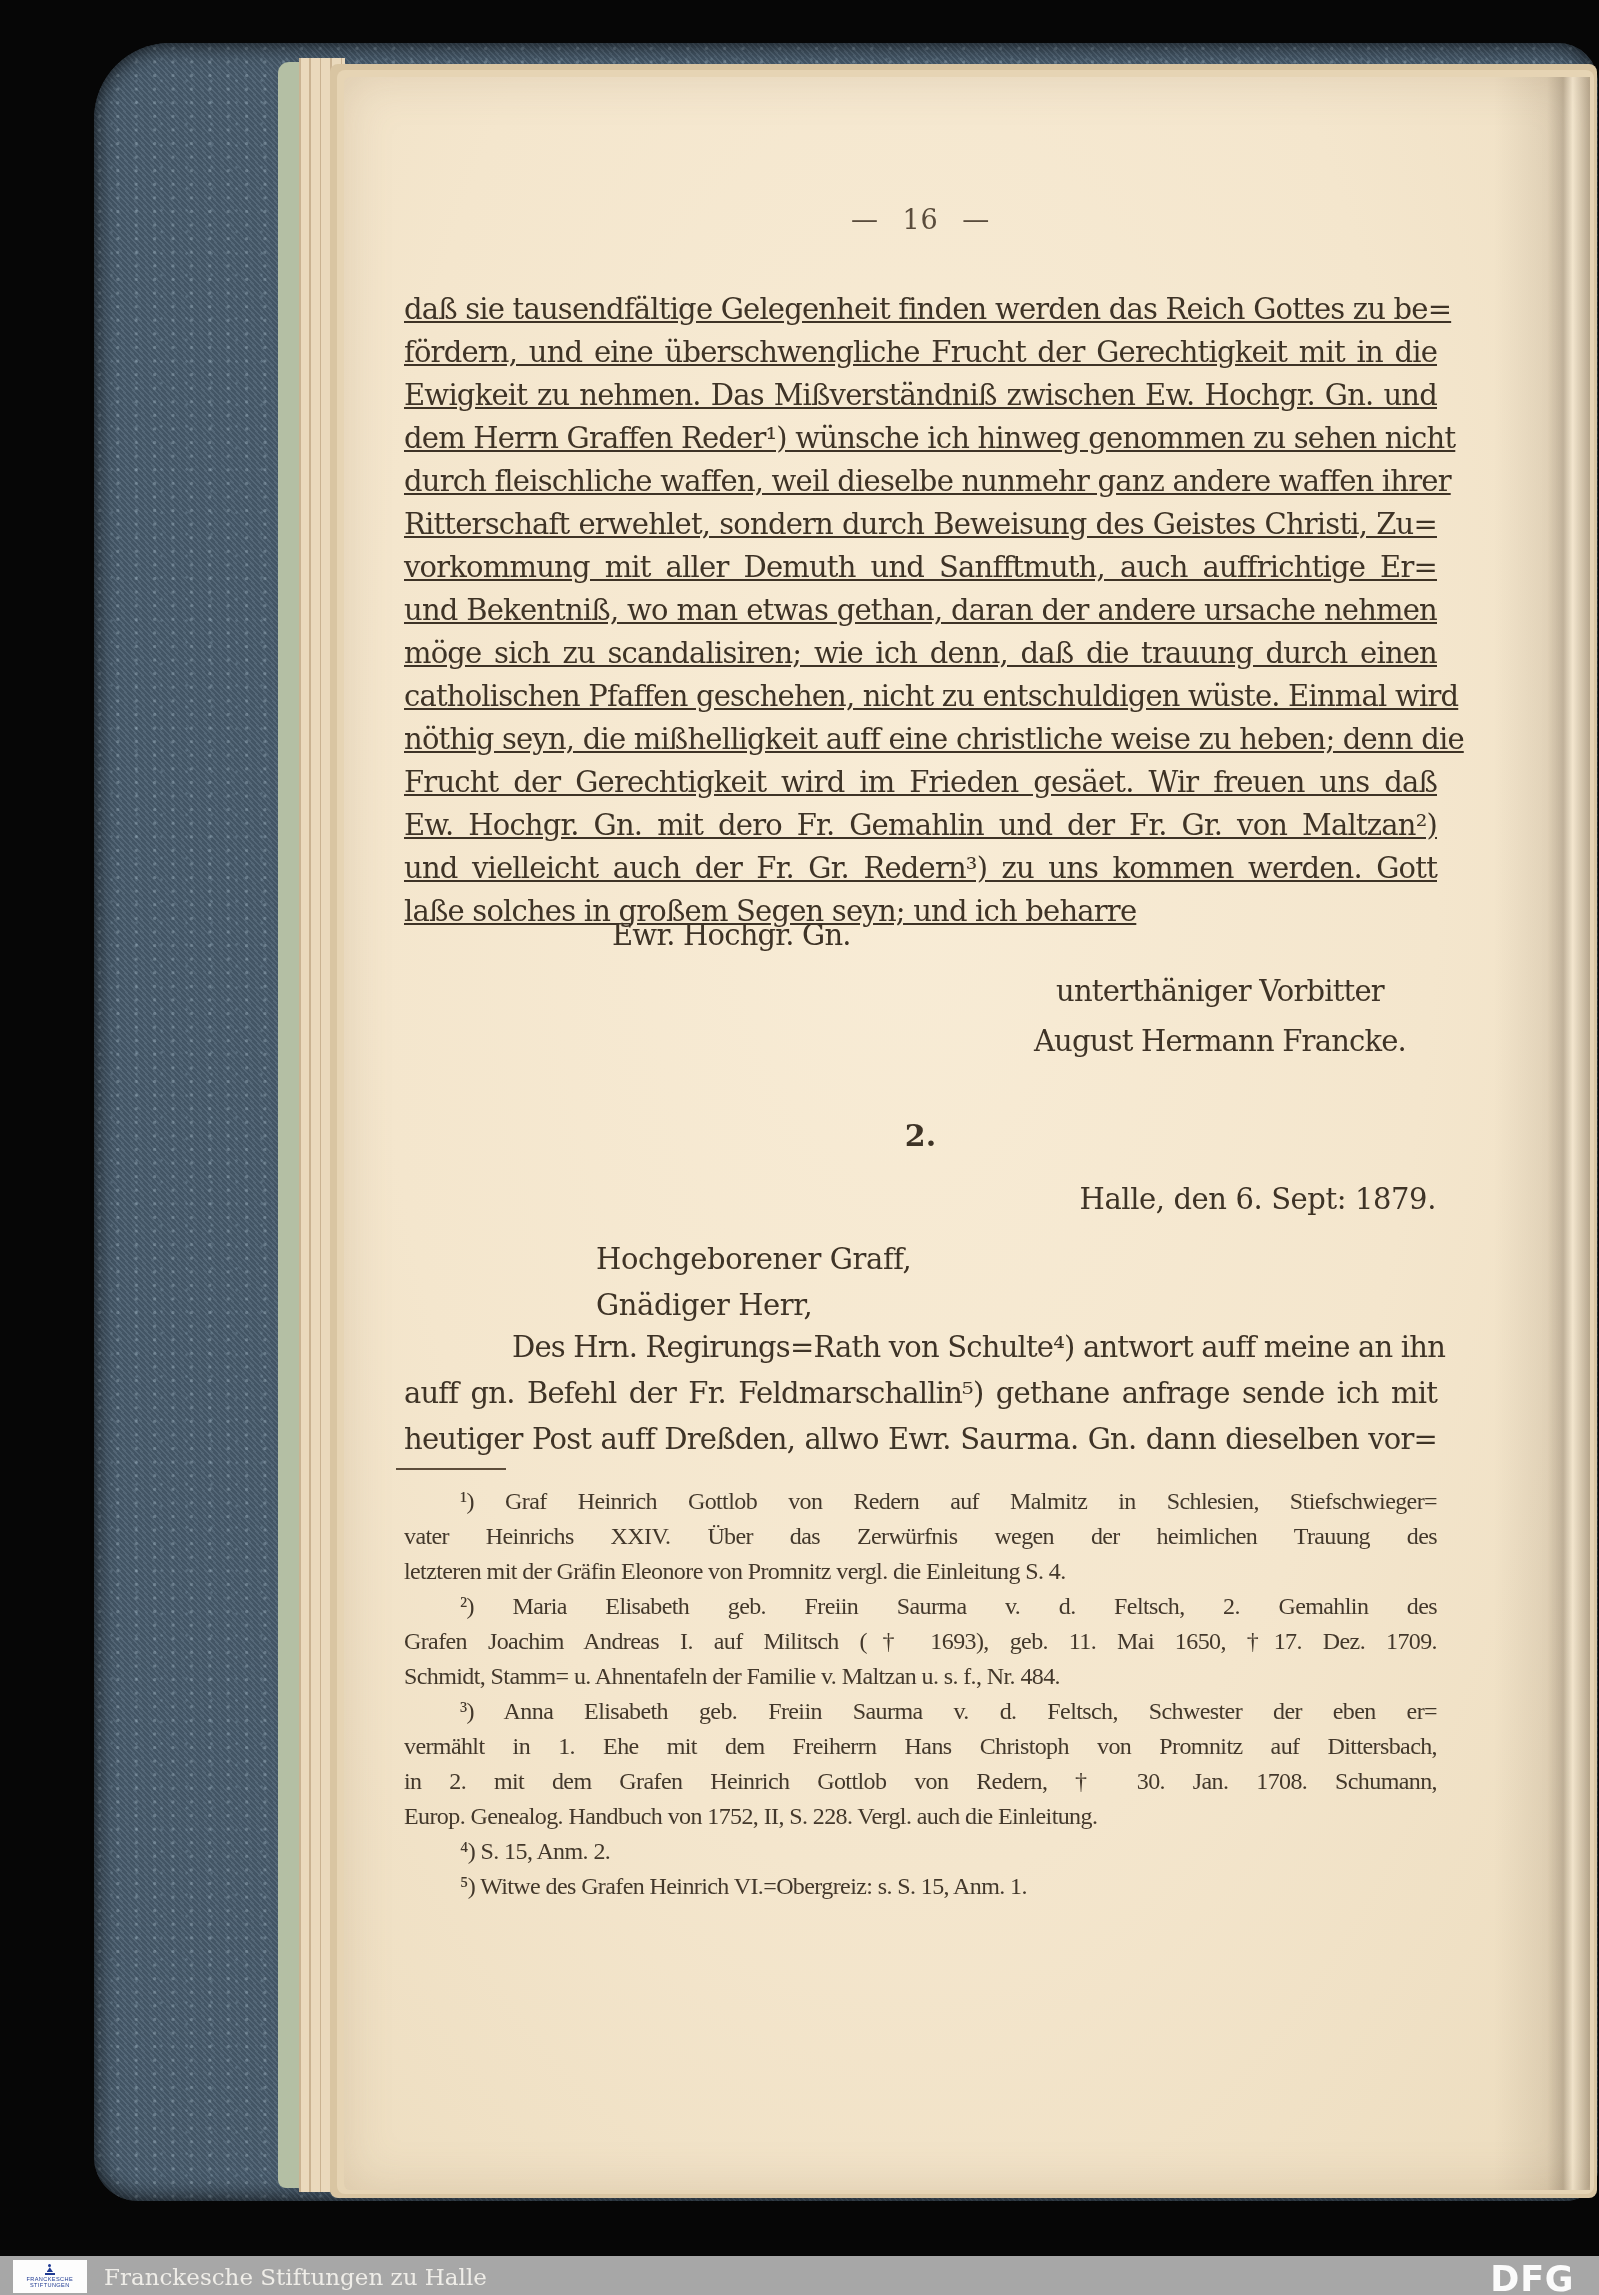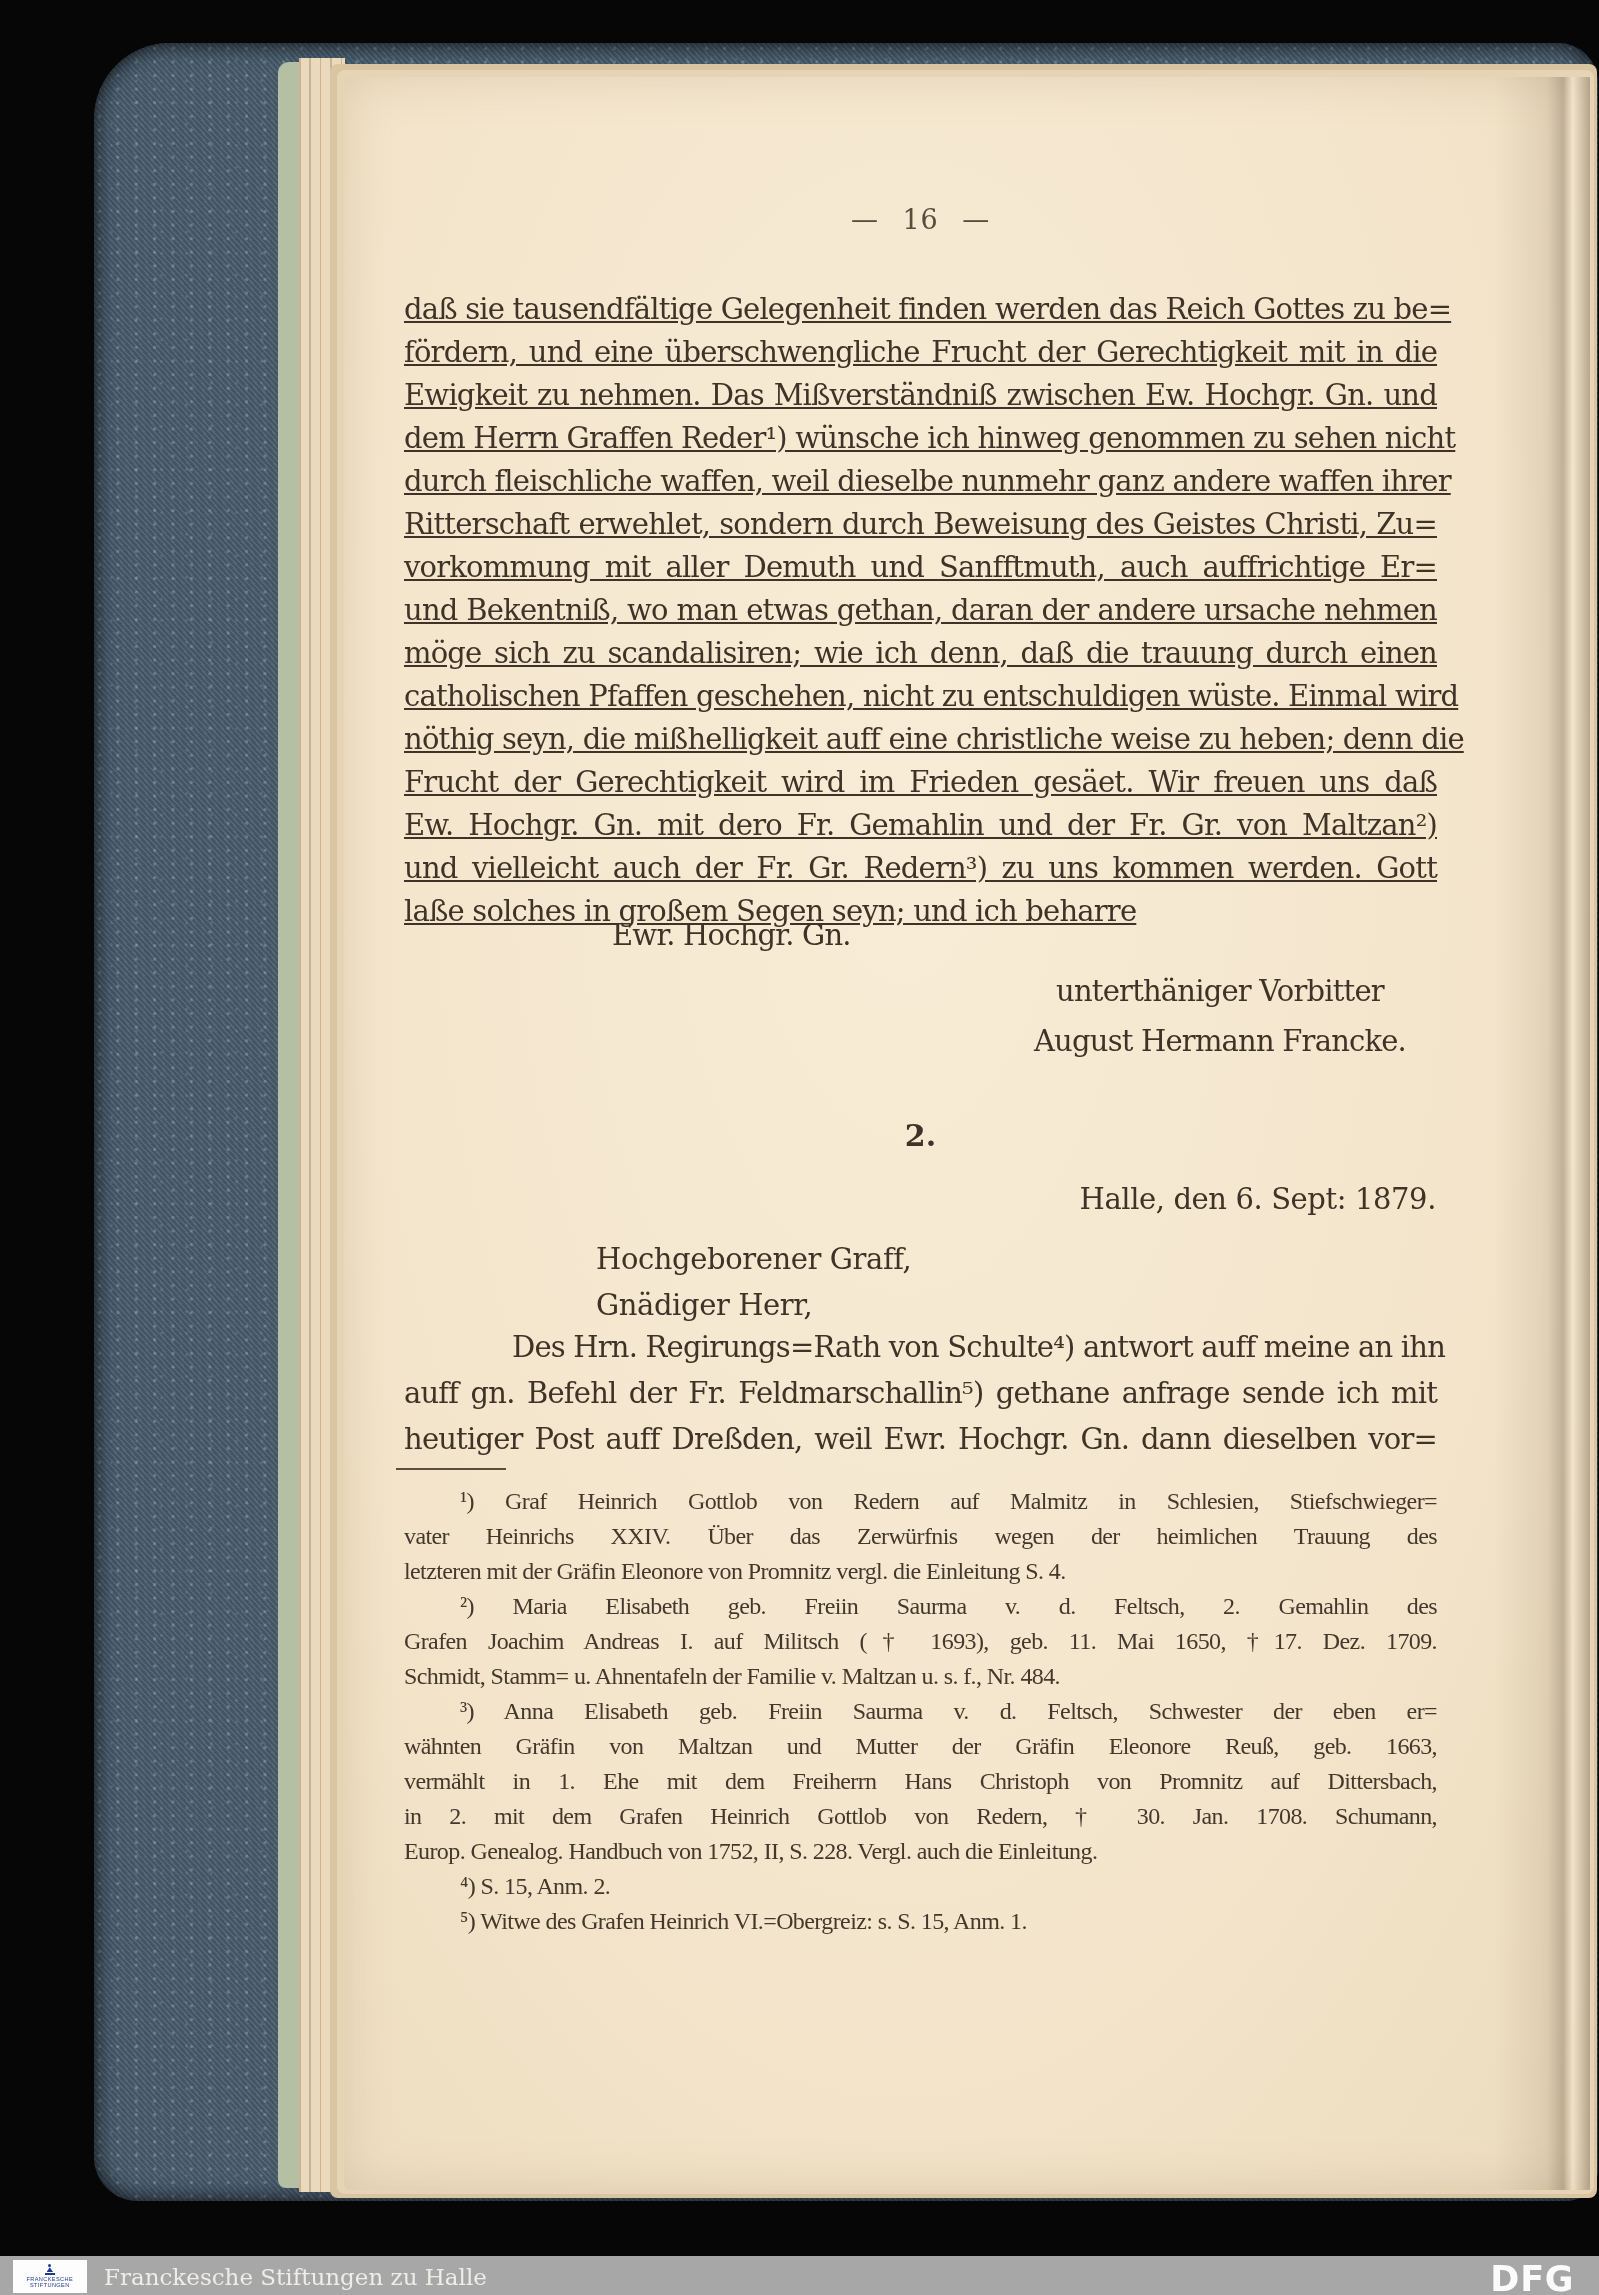--- a/index.html
+++ b/index.html
@@ -118,34 +118,33 @@
   <div id="l2-head" class="ink">2.</div>
   <div id="l2-date" class="ink">Halle, den 6. Sept: 1879.</div>
   <div id="l2-addr" class="ink">
     <div>Hochgeborener Graff,</div>
     <div>Gnädiger Herr,</div>
   </div>
 
   <div id="body2" class="ink">
     <div class="b2l jl ind-p">Des Hrn. Regirungs=Rath von Schulte⁴) antwort auff meine an ihn</div>
     <div class="b2l jl">auff gn. Befehl der Fr. Feldmarschallin⁵) gethane anfrage sende ich mit</div>
-    <div class="b2l jl">heutiger Post auff Dreßden, weil Ewr. Hochgr. Gn. dann dieselben vor=</div>
+    <div class="b2l jl">heutiger Post auff Dreßden, allwo Ewr. Saurma. Gn. dann dieselben vor=</div>
   </div>
 
   <div id="fn-rule"></div>
 
   <div id="footnotes">
     <div class="fl jl ind-fn">¹) Graf Heinrich Gottlob von Redern auf Malmitz in Schlesien, Stiefschwieger=</div>
     <div class="fl jl">vater Heinrichs XXIV. Über das Zerwürfnis wegen der heimlichen Trauung des</div>
     <div class="fl">letzteren mit der Gräfin Eleonore von Promnitz vergl. die Einleitung S. 4.</div>
     <div class="fl jl ind-fn">²) Maria Elisabeth geb. Freiin Saurma v. d. Feltsch, 2. Gemahlin des</div>
     <div class="fl jl">Grafen Joachim Andreas I. auf Militsch († 1693), geb. 11. Mai 1650, †17. Dez. 1709.</div>
     <div class="fl">Schmidt, Stamm= u. Ahnentafeln der Familie v. Maltzan u. s. f., Nr. 484.</div>
     <div class="fl jl ind-fn">³) Anna Elisabeth geb. Freiin Saurma v. d. Feltsch, Schwester der eben er=</div>
-    <div class="fl jl">wähnten Gräfin von Maltzan und Mutter der Gräfin Eleonore Reuß, geb. 1663,</div>
     <div class="fl jl">vermählt in 1. Ehe mit dem Freiherrn Hans Christoph von Promnitz auf Dittersbach,</div>
     <div class="fl jl">in 2. mit dem Grafen Heinrich Gottlob von Redern, † 30. Jan. 1708. Schumann,</div>
     <div class="fl">Europ. Genealog. Handbuch von 1752, II, S. 228. Vergl. auch die Einleitung.</div>
     <div class="fl ind-fn">⁴) S. 15, Anm. 2.</div>
     <div class="fl ind-fn">⁵) Witwe des Grafen Heinrich VI.=Obergreiz: s. S. 15, Anm. 1.</div>
   </div>
 
   <div id="footer-black"></div>
 
   <div id="footer-bar"></div>

